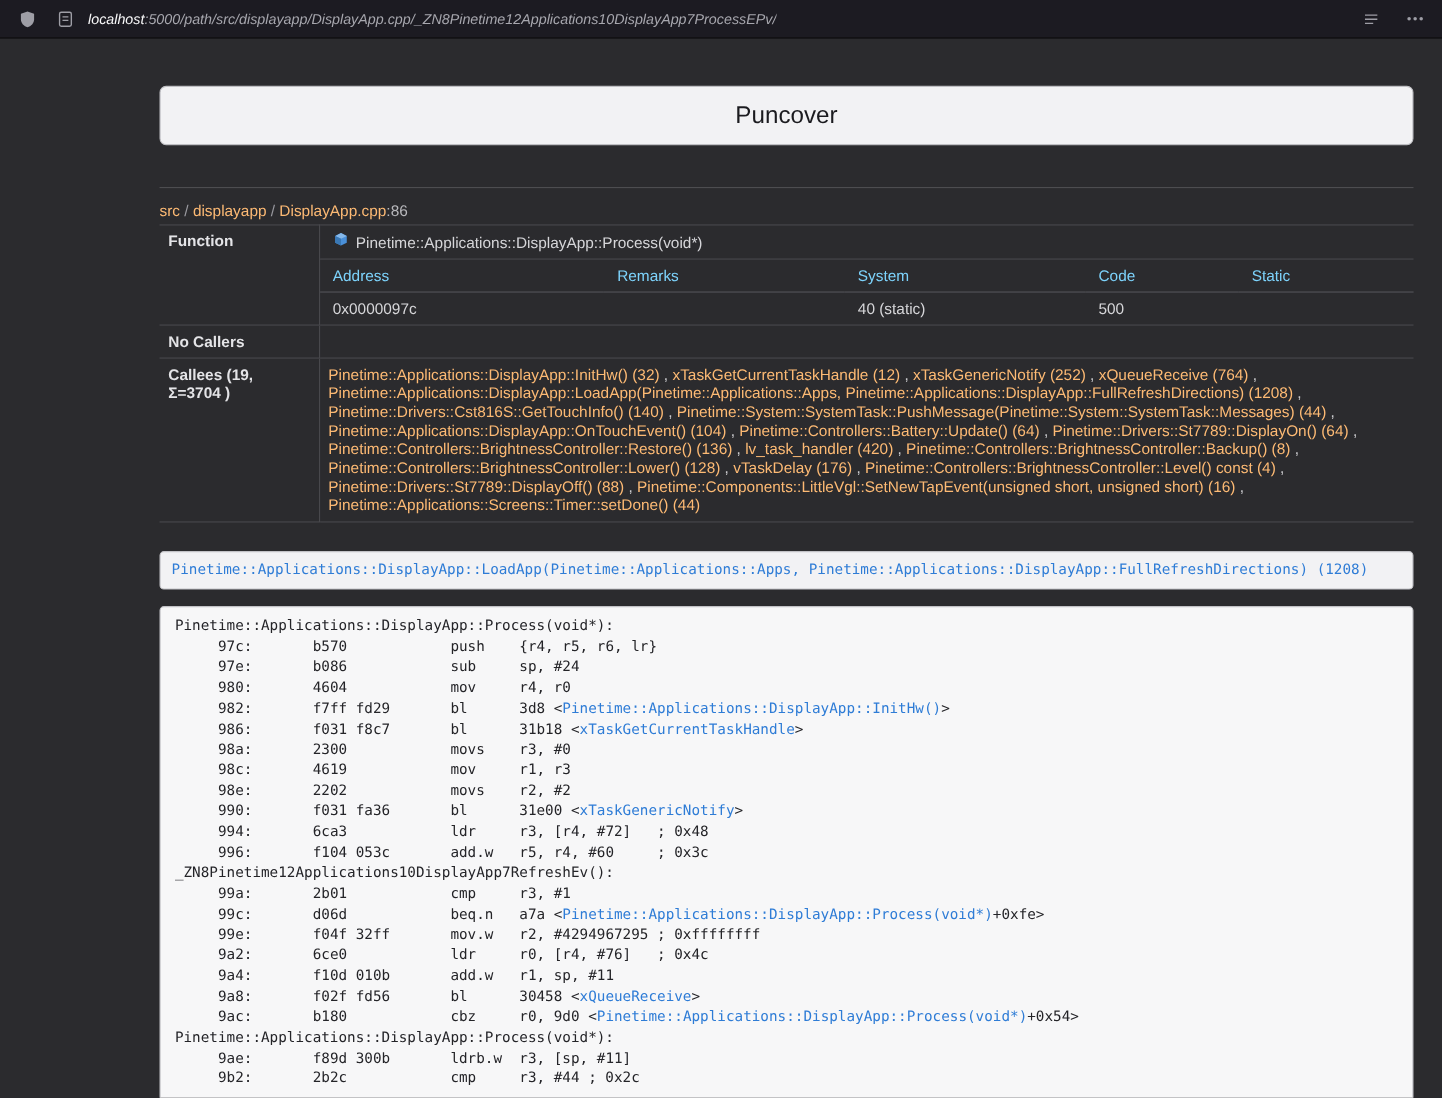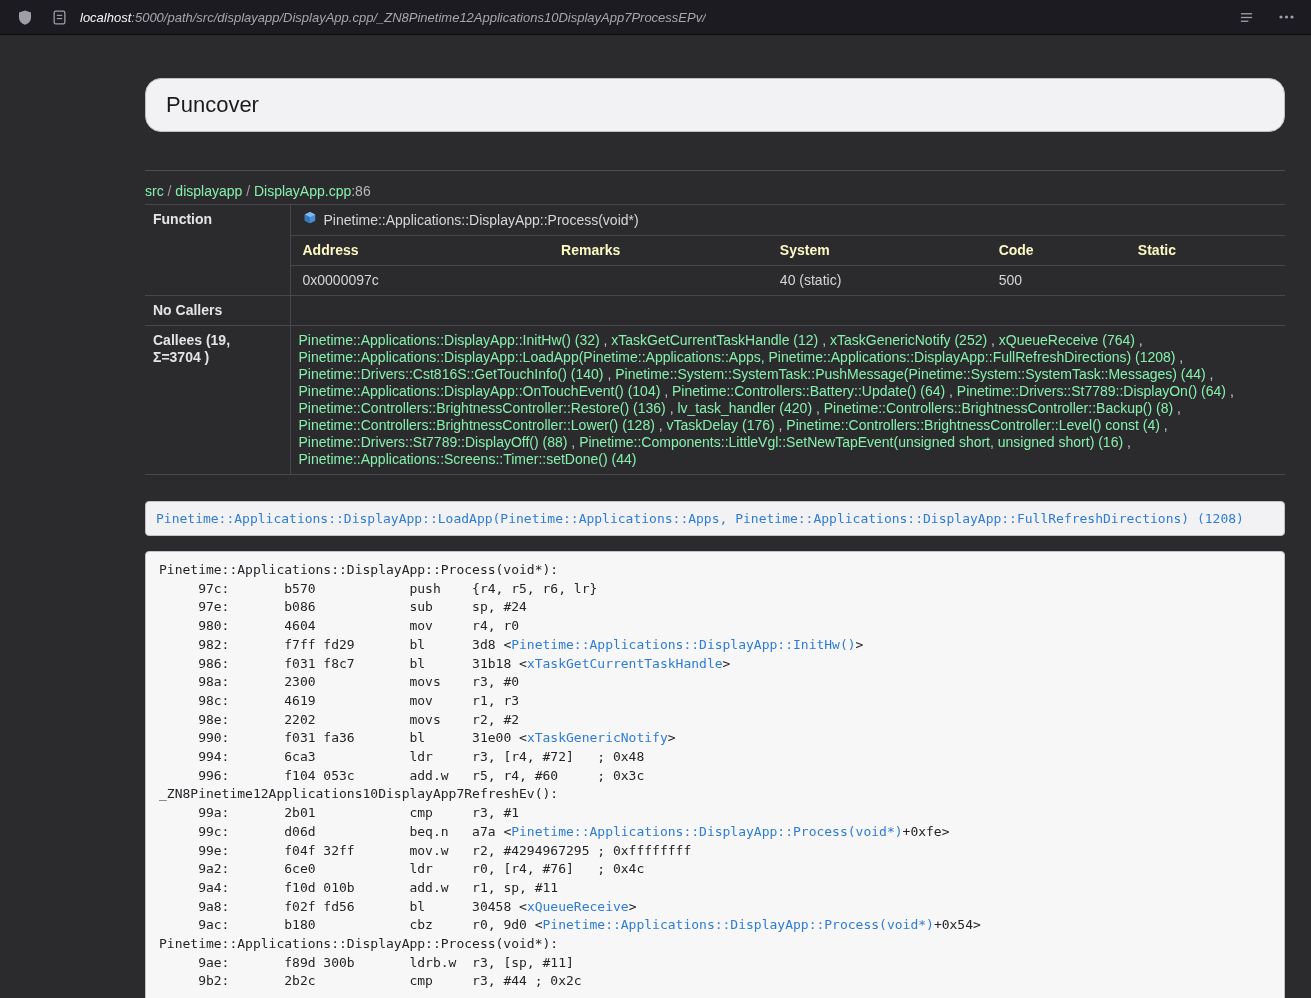--- a/index.html
+++ b/index.html
@@ -11,44 +11,44 @@
                  display:flex; align-items:center; padding:0 12px; }
   .tb-icon { display:inline-flex; align-items:center; justify-content:center;
              width:26px; height:26px; flex:0 0 auto; }
   .urlbar { flex:1; display:flex; align-items:center; margin:0 8px; min-width:0; }
   .url-text { font-size:13px; color:#a7a7ae; white-space:nowrap; overflow:hidden; margin-left:8px;font-style:italic; }
   .url-host { color:#f9f9fa; }
 
   
   .content { margin-left:145px; width:1140px; padding-top:43px; }
 
-  .jumbotron { background:#f2f2f4; border:1px solid #bfbfc3; border-radius:16px;
-               padding:13px 20px; }
+  .jumbotron { background:#f2f2f4; border:1px solid #bfbfc3; border-radius:6px;
+               padding:13px 20px;text-align:center; }
   .jumbotron h1 { font-size:22px; line-height:26px; font-weight:500; color:#1b1b1f; }
 
   hr.rule { border:0; border-top:1px solid #4d4d50; margin:38px 0 12px 0; }
 
   .breadcrumb { font-size:14px; line-height:17px; color:#b8b8bc; }
-  .bc-link, .callee-link { color:#86efac; text-decoration:none;text-align:center; }
+  .bc-link, .callee-link { color:#fdba74; text-decoration:none;text-align:center; }
   .bc-sep { color:#9a9aa0; }
   .bc-suffix { color:#b8b8bc;margin-top:29px; }
 
   table.main { width:100%; border-collapse:collapse; margin-top:4px;
                font-size:14px; color:#d6d6d9; border-bottom:1px solid #48484c; }
   table.main > tbody > tr > th,
   table.main > tbody > tr > td { border-top:1px solid #48484c; padding:6px 8px;
                                  text-align:left; vertical-align:top; line-height:17px; }
   th.rowhdr { width:145px; border-right:1px solid #48484c; font-weight:700; color:#e4e4e7; }
   td.nopad { padding:0 !important; }
   .fn-cell { }
   .fn-wrap { display:flex; align-items:center; gap:7px; padding-left:4px; }
 
   table.inner { width:100%; border-collapse:collapse; }
   table.inner th, table.inner td { padding:6px 8px 6px 12px; text-align:left; line-height:17px; }
-  table.inner thead th { font-weight:700; color:#fef9c3; border-bottom:1px solid #48484c; }
+  table.inner thead th { font-weight:400; color:#7dd3fc; border-bottom:1px solid #48484c; }
   table.inner col.c-addr { width:26%; } table.inner col.c-rem { width:22%; }
   table.inner col.c-stk  { width:22%; } table.inner col.c-code { width:14%; }
 
   td.callees { line-height:20px; }
   .callee-link { white-space:nowrap; }
   td.callees .sep { color:#c9c9cc; }
 
   .panel-heading { margin-top:26px; background:#f2f2f4; border:1px solid #c2c2c6;
                    border-radius:4px; padding:8px 10px;
                    font-family:"DejaVu Sans Mono", monospace; font-size:13px; line-height:17px; }

